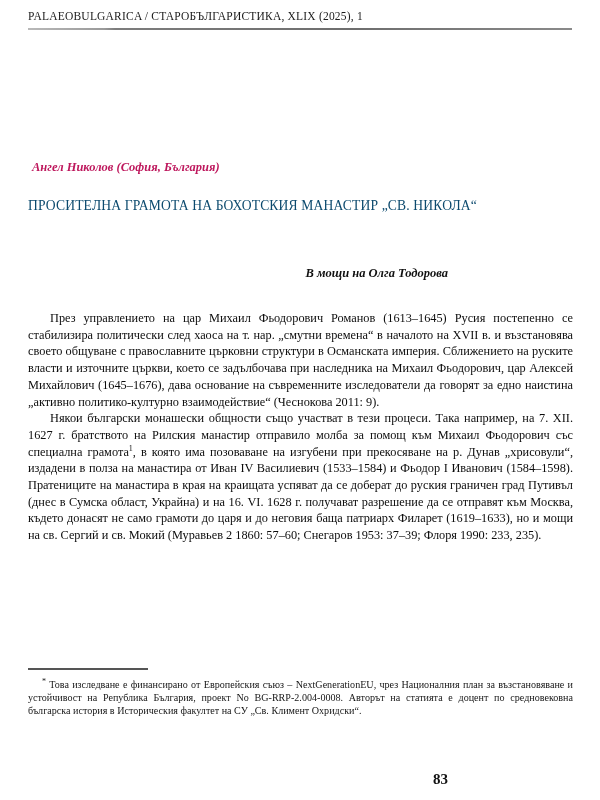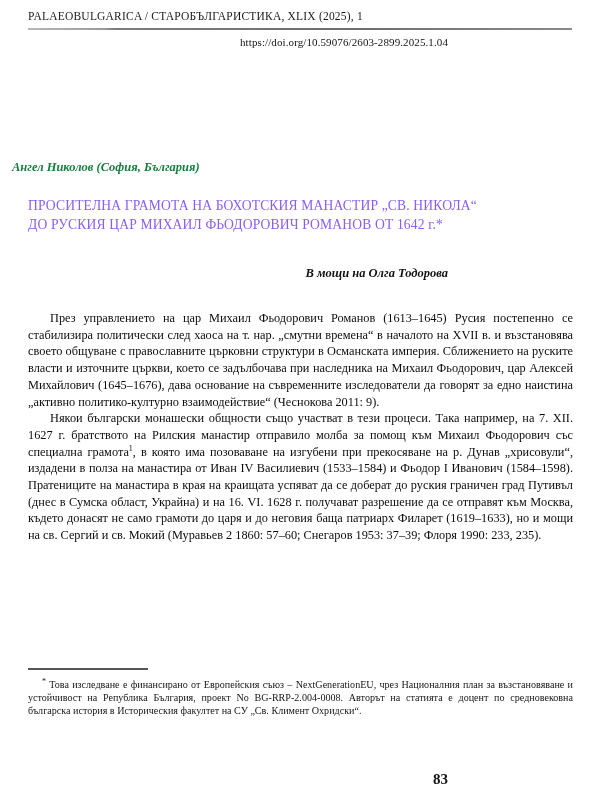--- a/index.html
+++ b/index.html
@@ -51,39 +51,39 @@
     top: 36px;
     font-size: 11px;
     letter-spacing: 0.1px;
     color: #141414;
     white-space: nowrap;
   }
 
   
   .author {
     position: absolute;
-    left: 12px;
+    left: 32px;
     top: 160px;
     font-size: 12.5px;
     font-style: italic;
     font-weight: bold;
-    color: #15803d;
+    color: #be185d;
     white-space: nowrap;
   }
 
   
   .title {
     position: absolute;
     left: 28px;
     top: 196px;
     width: 552px;
     font-size: 13.6px;
     line-height: 19px;
     letter-spacing: 0.15px;
-    color: #8b5cf6;
+    color: #0c4a6e;
     white-space: nowrap;
   }
   .title .tline { display: block; }
 
   
   .dedication {
     position: absolute;
     right: 28px;
     top: 266px;
     font-size: 12.5px;
@@ -158,27 +158,25 @@
   }
 </style>
 </head>
 <body>
 
 <div class="page">
 
   <div class="runhead">PALAEOBULGARICA / СТАРОБЪЛГАРИСТИКА, XLIX (2025), 1</div>
   <div class="runrule"></div>
 
-  <div class="doi">https://doi.org/10.59076/2603-2899.2025.1.04</div>
 
   <div class="author">Ангел Николов (София, България)</div>
 
   <div class="title">
     <span class="tline">ПРОСИТЕЛНА ГРАМОТА НА БОХОТСКИЯ МАНАСТИР „СВ. НИКОЛА“</span>
-    <span class="tline">ДО РУСКИЯ ЦАР МИХАИЛ ФЬОДОРОВИЧ РОМАНОВ ОТ 1642 г.*</span>
   </div>
 
   <div class="dedication">В мощи на Олга Тодорова</div>
 
   <div class="body">
     <p>През управлението на цар Михаил Фьодорович Романов (1613–1645) Русия постепенно се стабилизира политически след хаоса на т. нар. „смутни времена“ в началото на XVII в. и възстановява своето общуване с православните църковни структури в Османската империя. Сближението на руските власти и източните църкви, което се задълбочава при наследника на Михаил Фьодорович, цар Алексей Михайлович (1645–1676), дава основание на съвременните изследователи да говорят за едно наистина „активно политико-културно взаимодействие“ (Чеснокова 2011: 9).</p>
     <p><span>Някои български монашески общности също участват в тези процеси. Така например, на 7. XII. 1627 г. братството на Рилския манастир отправило молба за помощ към Михаил Фьодорович със специална грамота</span><sup>1</sup><span>, в която има позоваване на изгубени при прекосяване на р. Дунав „хрисовули“, издадени в полза на манастира от Иван IV Василиевич (1533–1584) и Фьодор I Иванович (1584–1598). Пратениците на манастира в края на краищата успяват да се доберат до руския граничен град Путивъл (днес в Сумска област, Украйна) и на 16. VI. 1628 г. получават разрешение да се отправят към Москва, където донасят не само грамоти до царя и до неговия баща патриарх Филарет (1619–1633), но и мощи на св. Сергий и св. Мокий (Муравьев 2 1860: 57–60; Снегаров 1953: 37–39; Флоря 1990: 233, 235).</span></p>
   </div>
 
   <div class="fn-rule"></div>

